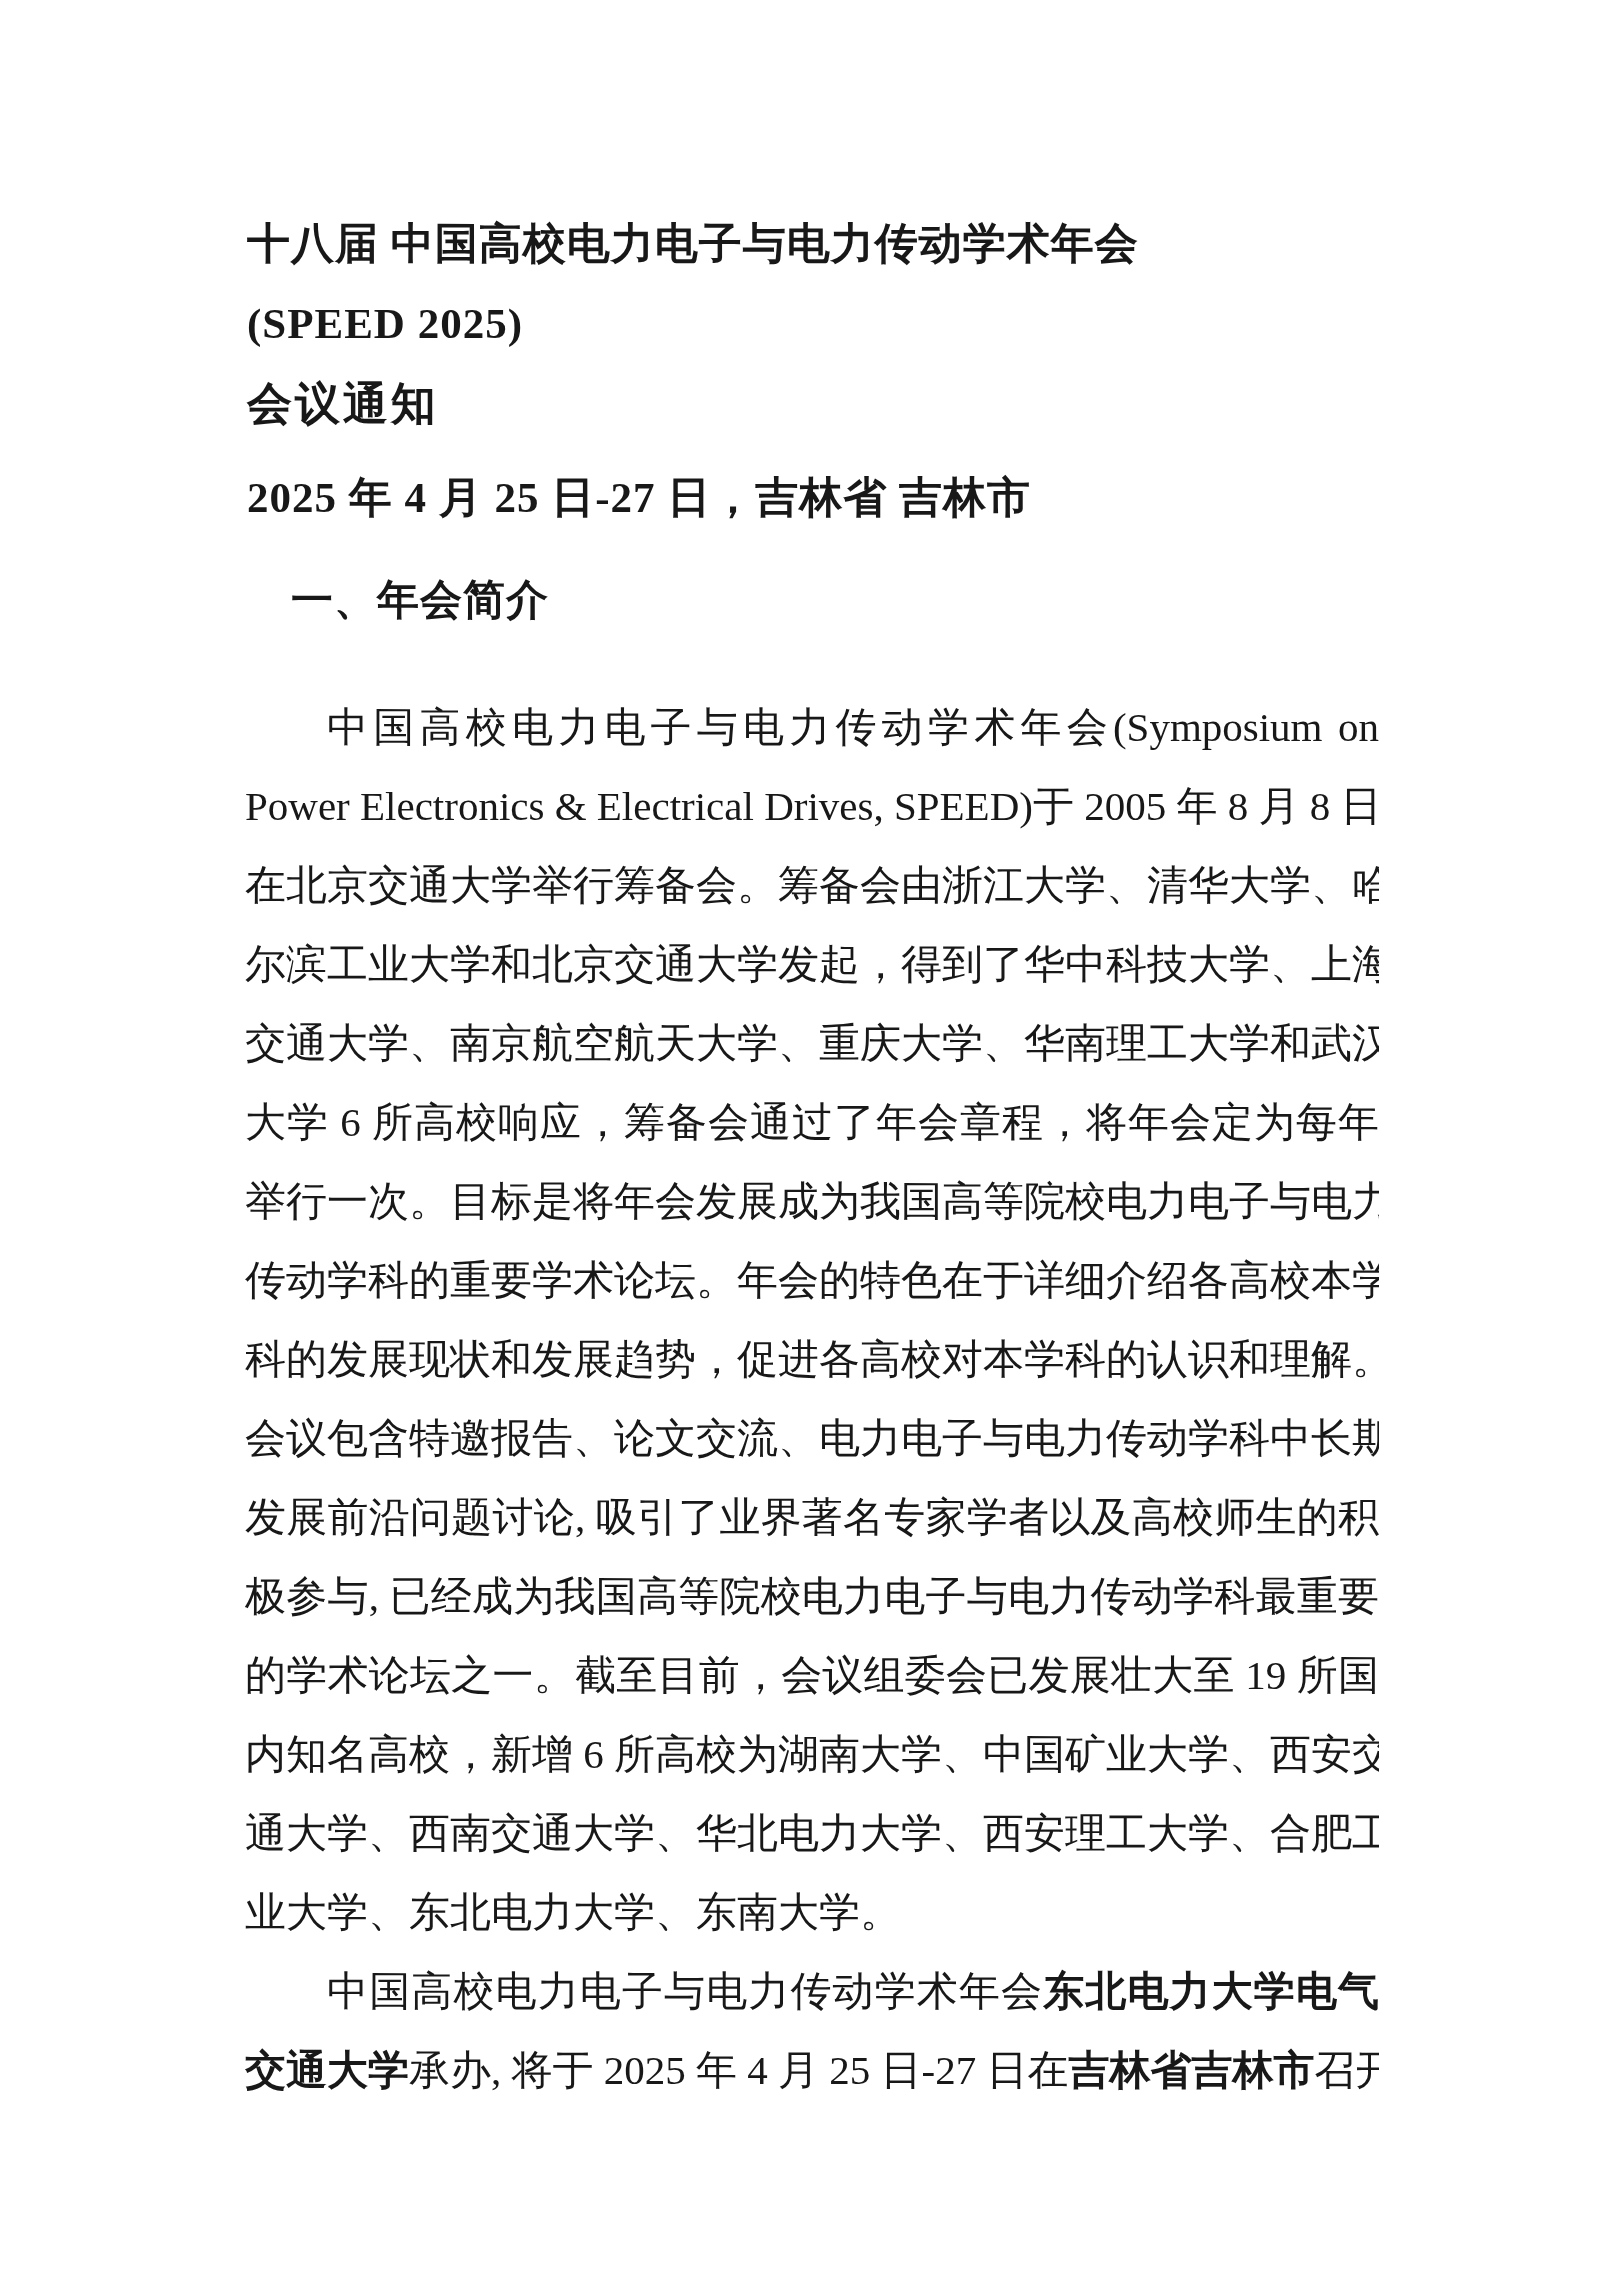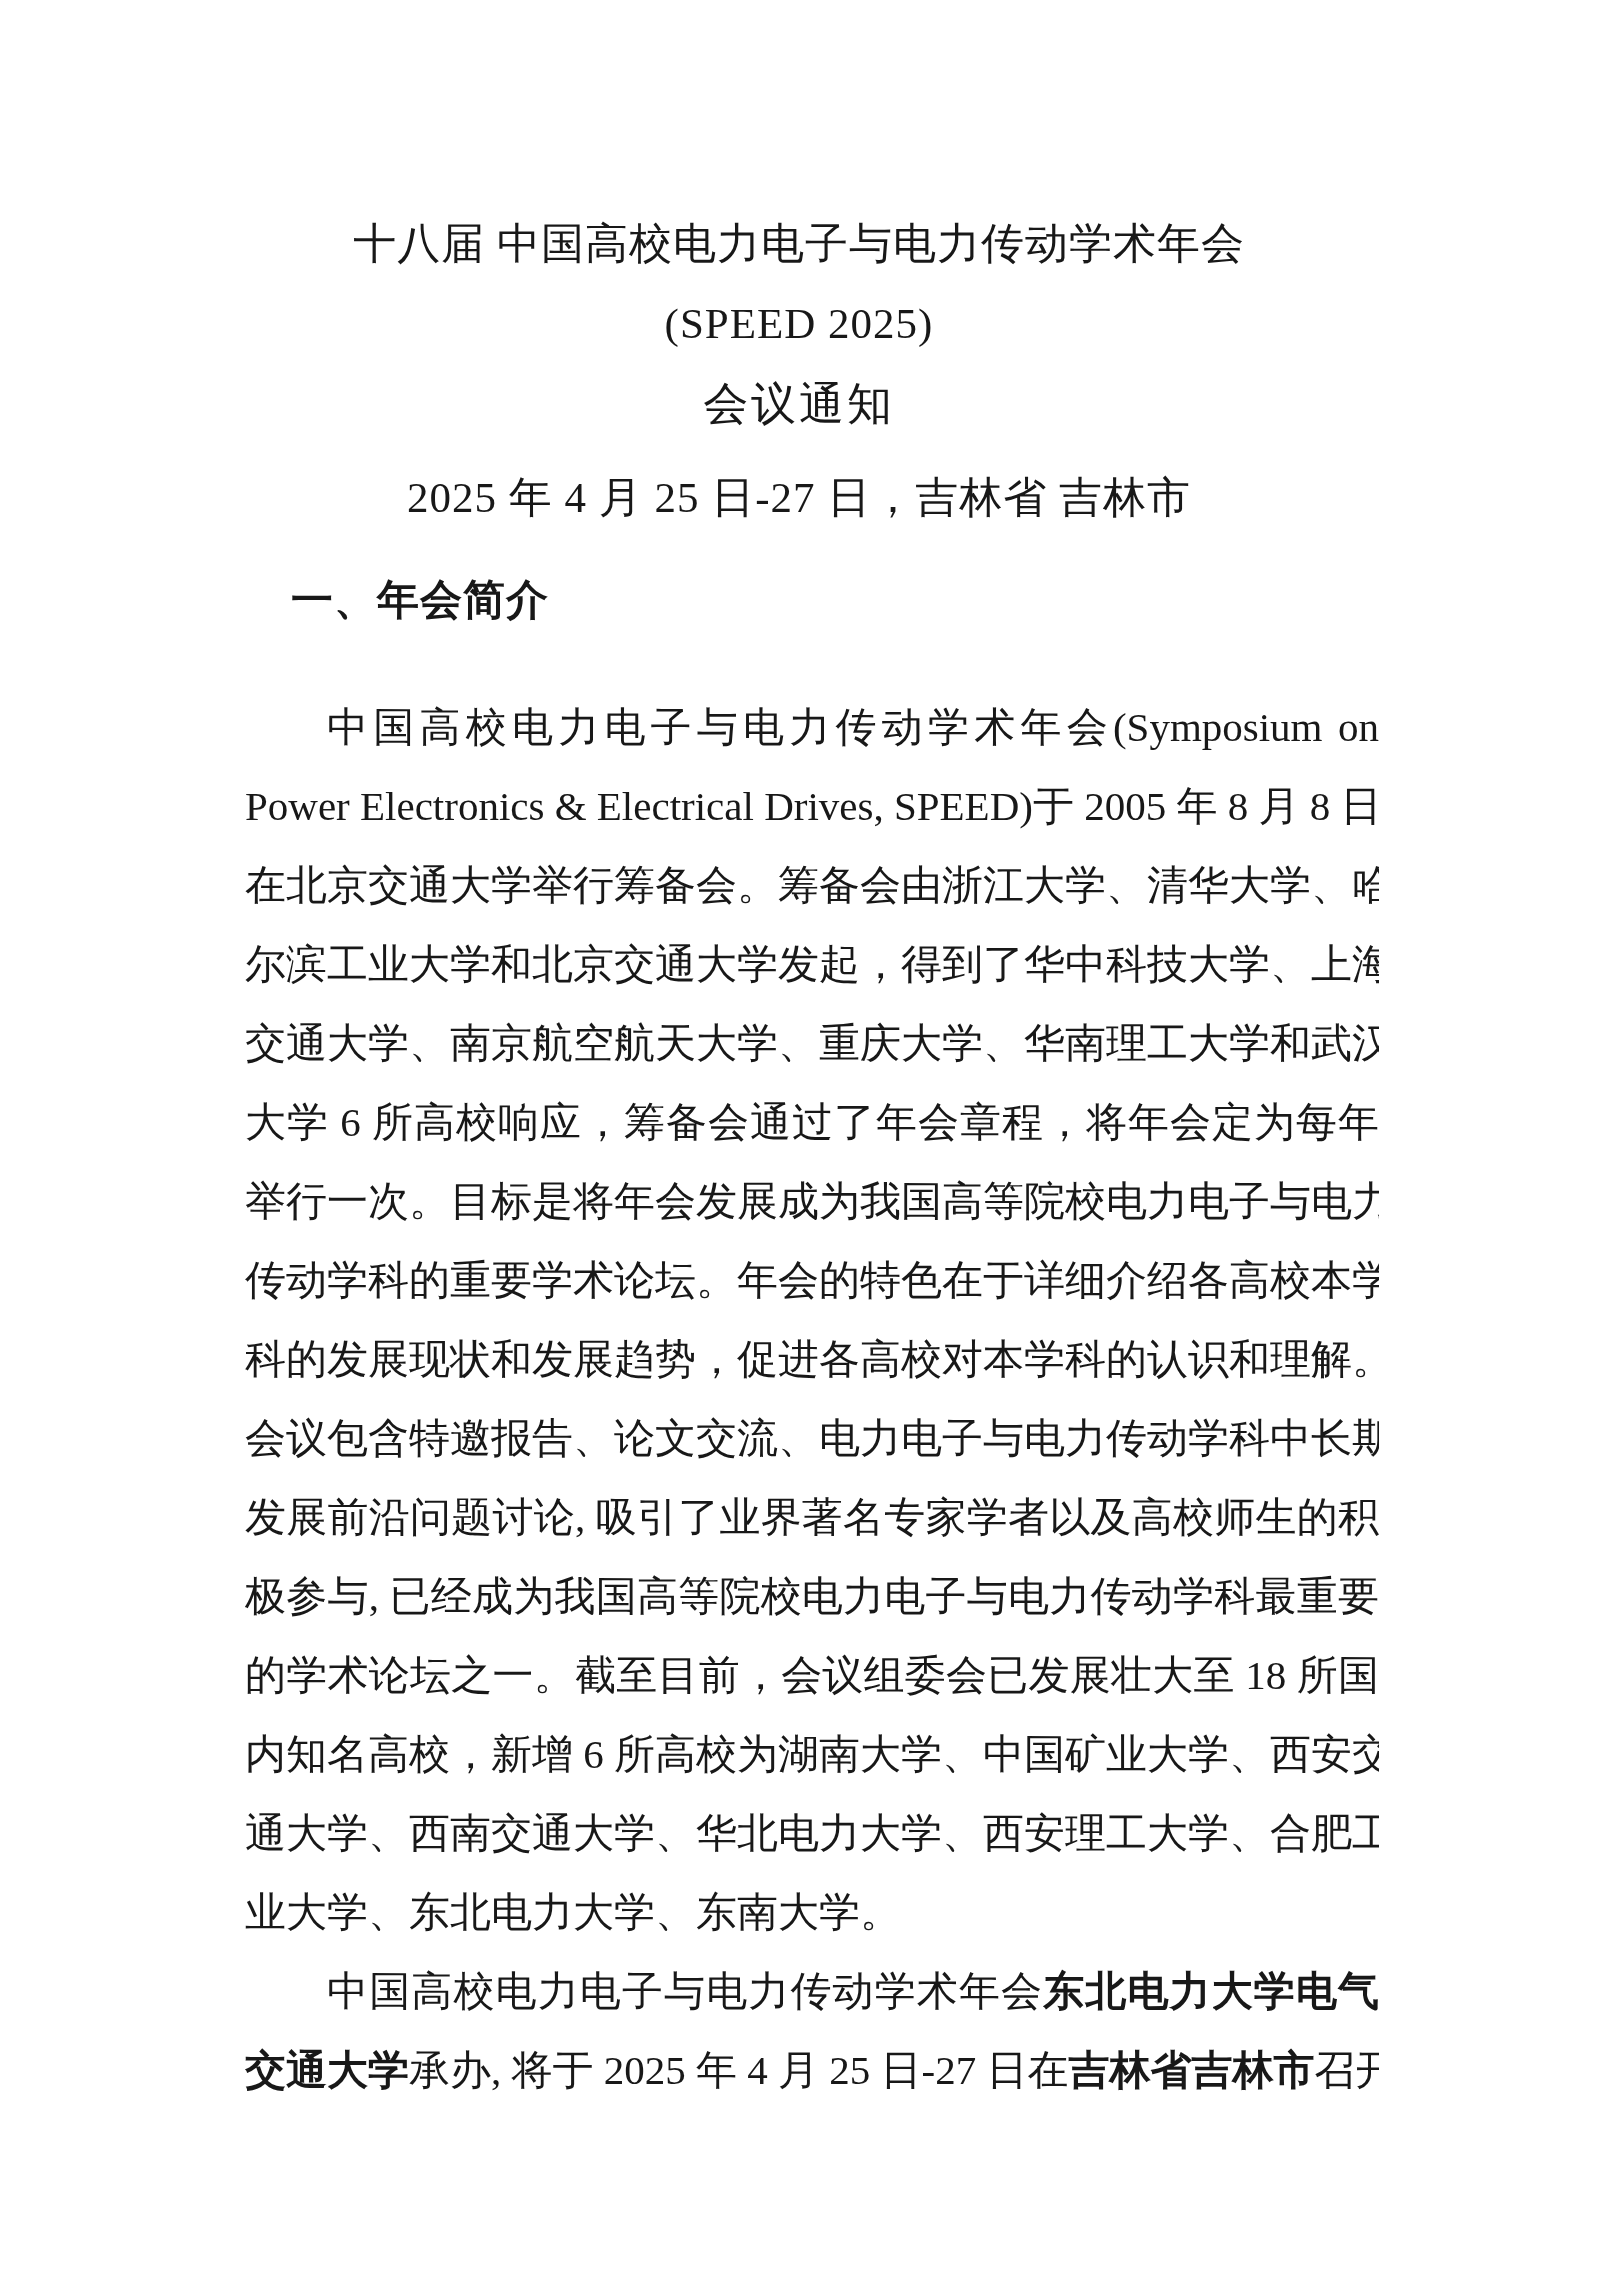--- a/index.html
+++ b/index.html
@@ -13,24 +13,24 @@
     height: 2293px;
     margin: 0 auto;
     background: #ffffff;
     color: #181818;
     font-family: "Liberation Serif", "DejaVu Serif", serif;
     overflow: hidden;
   }
   .title-block {
     position: absolute;
     top: 204px;
-    left: 232px;
+    left: 247px;
     width: 1134px;
-    text-align: center;
-    font-weight: 400;
+    text-align: left;
+    font-weight: 700;
   }
   .t-line {
     font-size: 43px;
     line-height: 80px;
     white-space: nowrap;
     letter-spacing: 1px;
   }
   .t-line.notice {
     font-size: 45px;
     letter-spacing: 2.9px;
@@ -95,21 +95,21 @@
     <div class="line">在北京交通大学举行筹备会。筹备会由浙江大学、清华大学、哈</div>
     <div class="line">尔滨工业大学和北京交通大学发起，得到了华中科技大学、上海</div>
     <div class="line">交通大学、南京航空航天大学、重庆大学、华南理工大学和武汉</div>
     <div class="line">大学 6 所高校响应，筹备会通过了年会章程，将年会定为每年</div>
     <div class="line">举行一次。目标是将年会发展成为我国高等院校电力电子与电力</div>
     <div class="line">传动学科的重要学术论坛。年会的特色在于详细介绍各高校本学</div>
     <div class="line">科的发展现状和发展趋势，促进各高校对本学科的认识和理解。</div>
     <div class="line">会议包含特邀报告、论文交流、电力电子与电力传动学科中长期</div>
     <div class="line">发展前沿问题讨论, 吸引了业界著名专家学者以及高校师生的积</div>
     <div class="line">极参与, 已经成为我国高等院校电力电子与电力传动学科最重要</div>
-    <div class="line">的学术论坛之一。截至目前，会议组委会已发展壮大至 18 所国</div>
+    <div class="line">的学术论坛之一。截至目前，会议组委会已发展壮大至 19 所国</div>
     <div class="line">内知名高校，新增 6 所高校为湖南大学、中国矿业大学、西安交</div>
     <div class="line">通大学、西南交通大学、华北电力大学、西安理工大学、合肥工</div>
     <div class="line end">业大学、东北电力大学、东南大学。</div>
 
     <div class="line indent"><span>中国高校电力电子与电力传动学术年会</span><span class="b">东北电力大学电气</span></div>
 
     <div class="line end"><span class="b">交通大学</span><span>承办, 将于 2025 年 4 月 25 日-27 日在</span><span class="b">吉林省吉林市</span><span>召开。</span></div>
   </div>
 
 </div>

